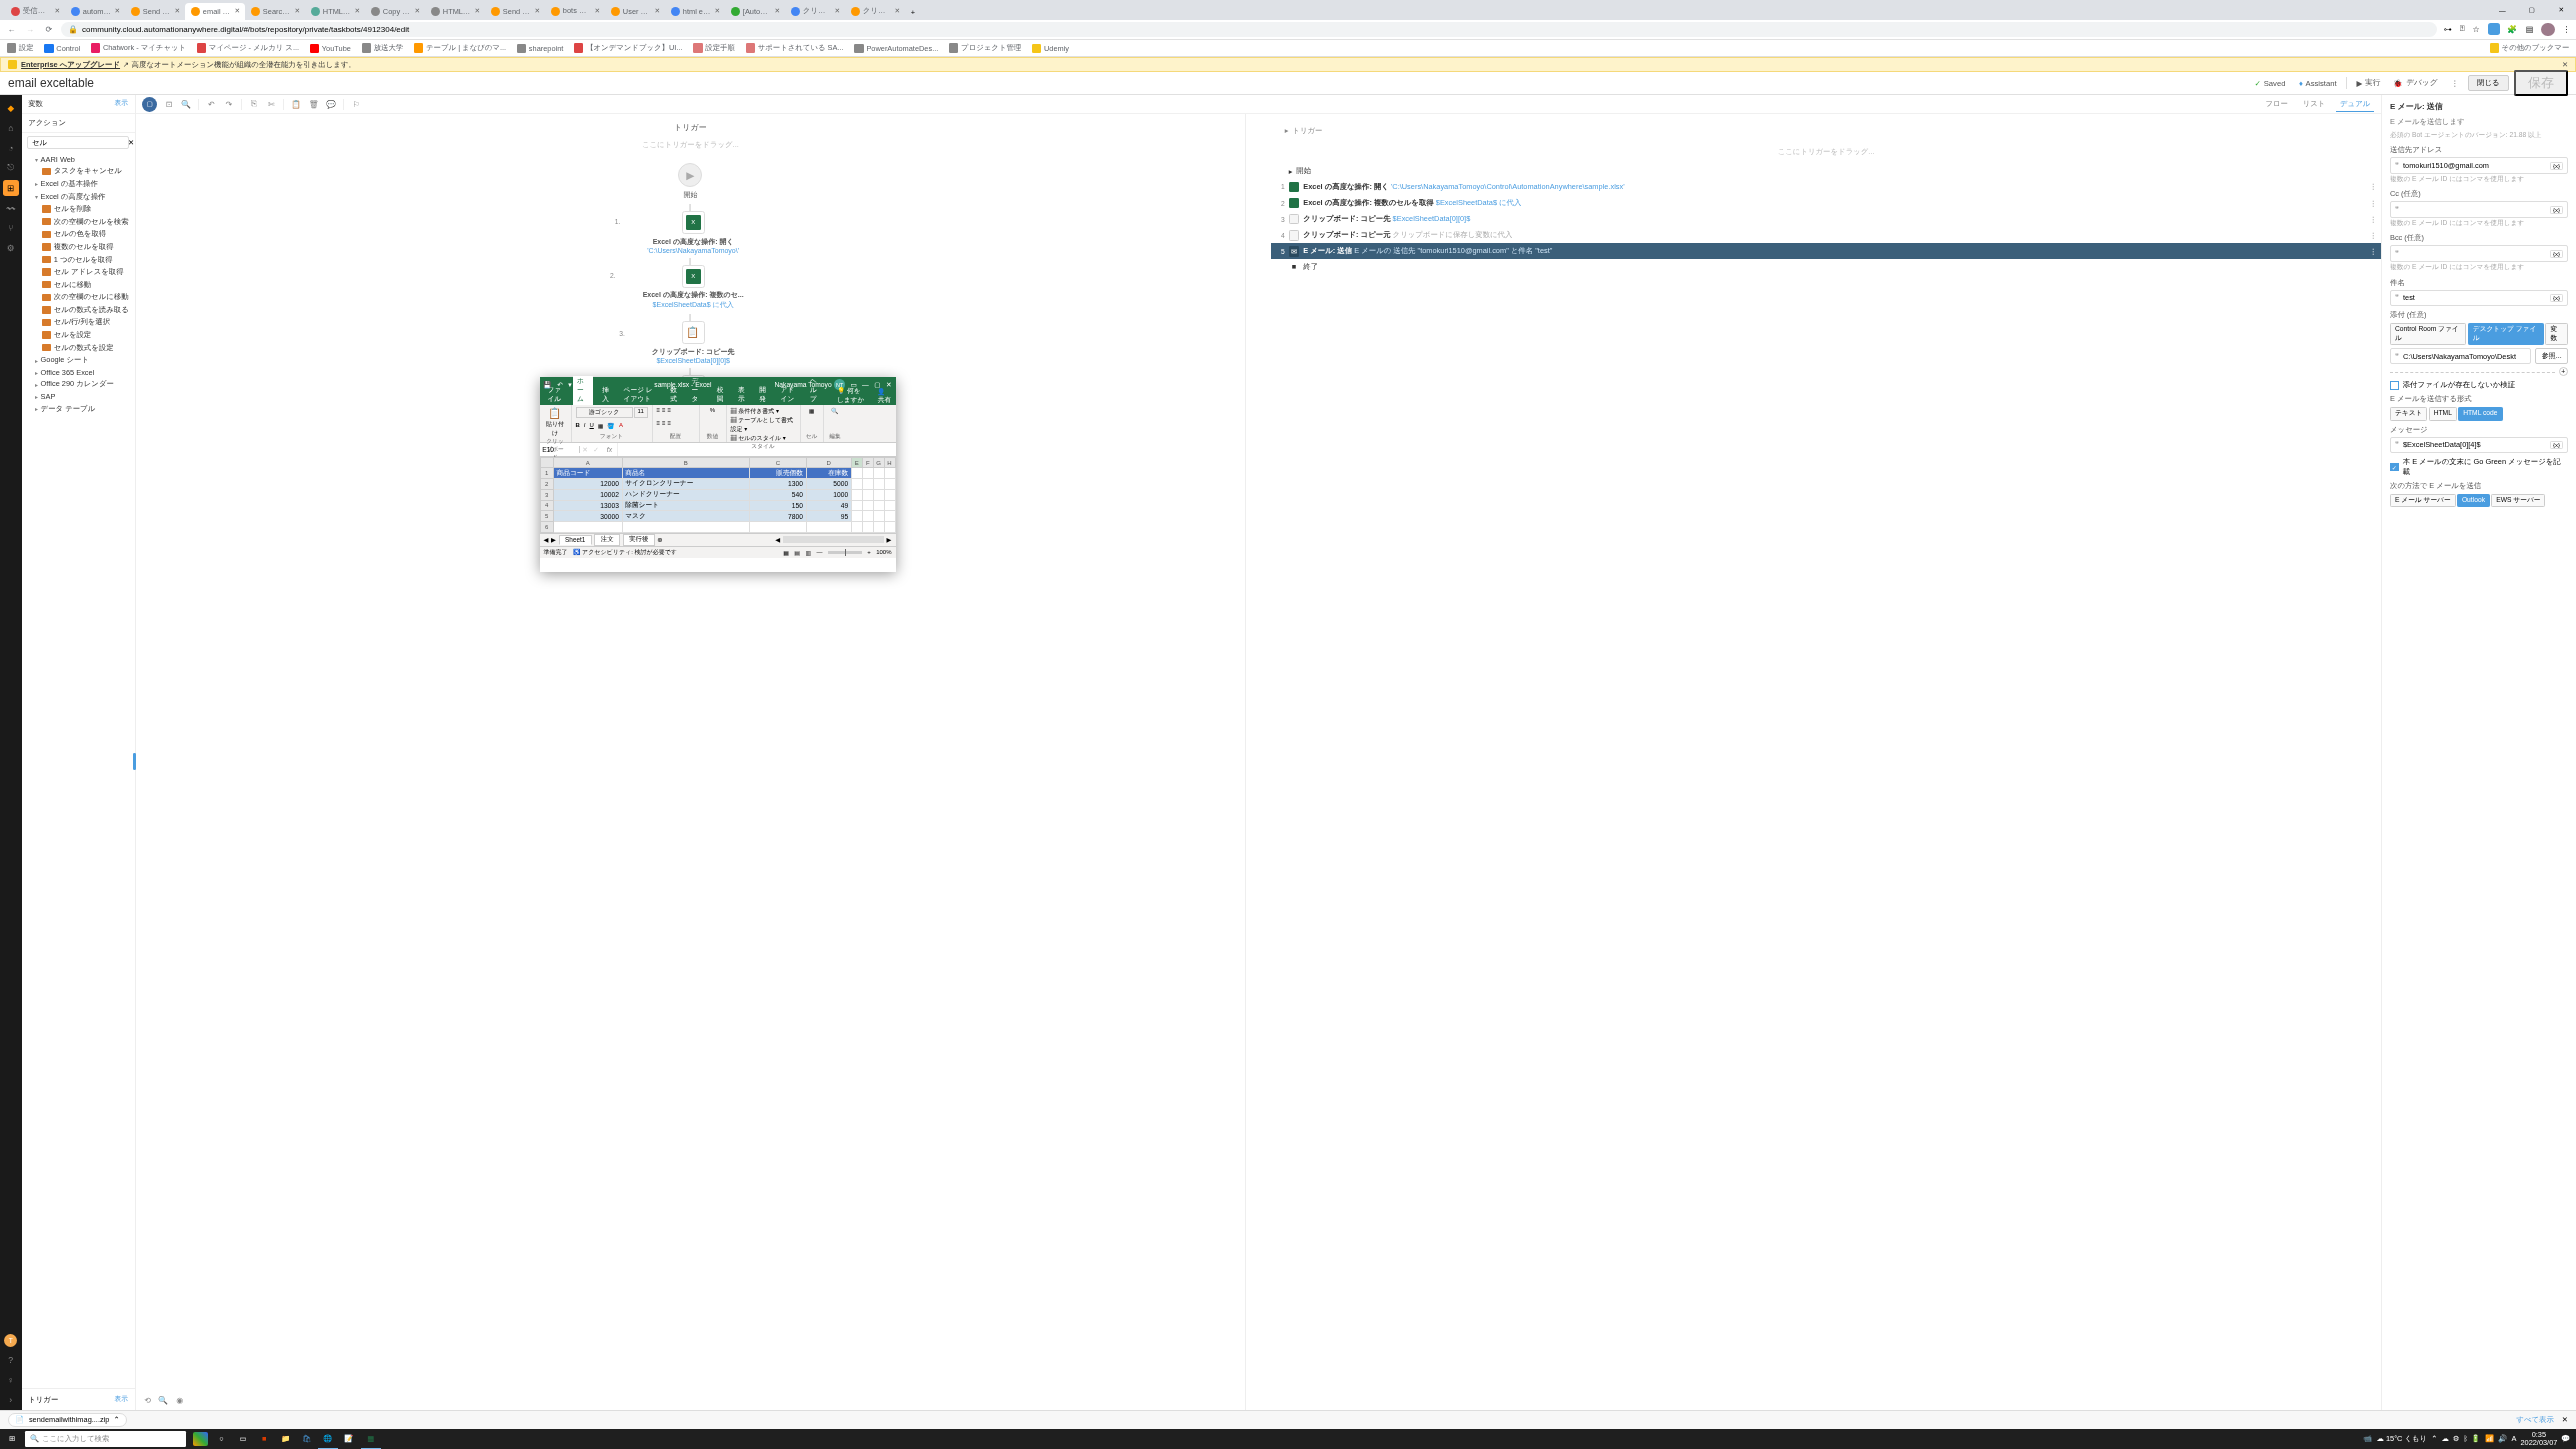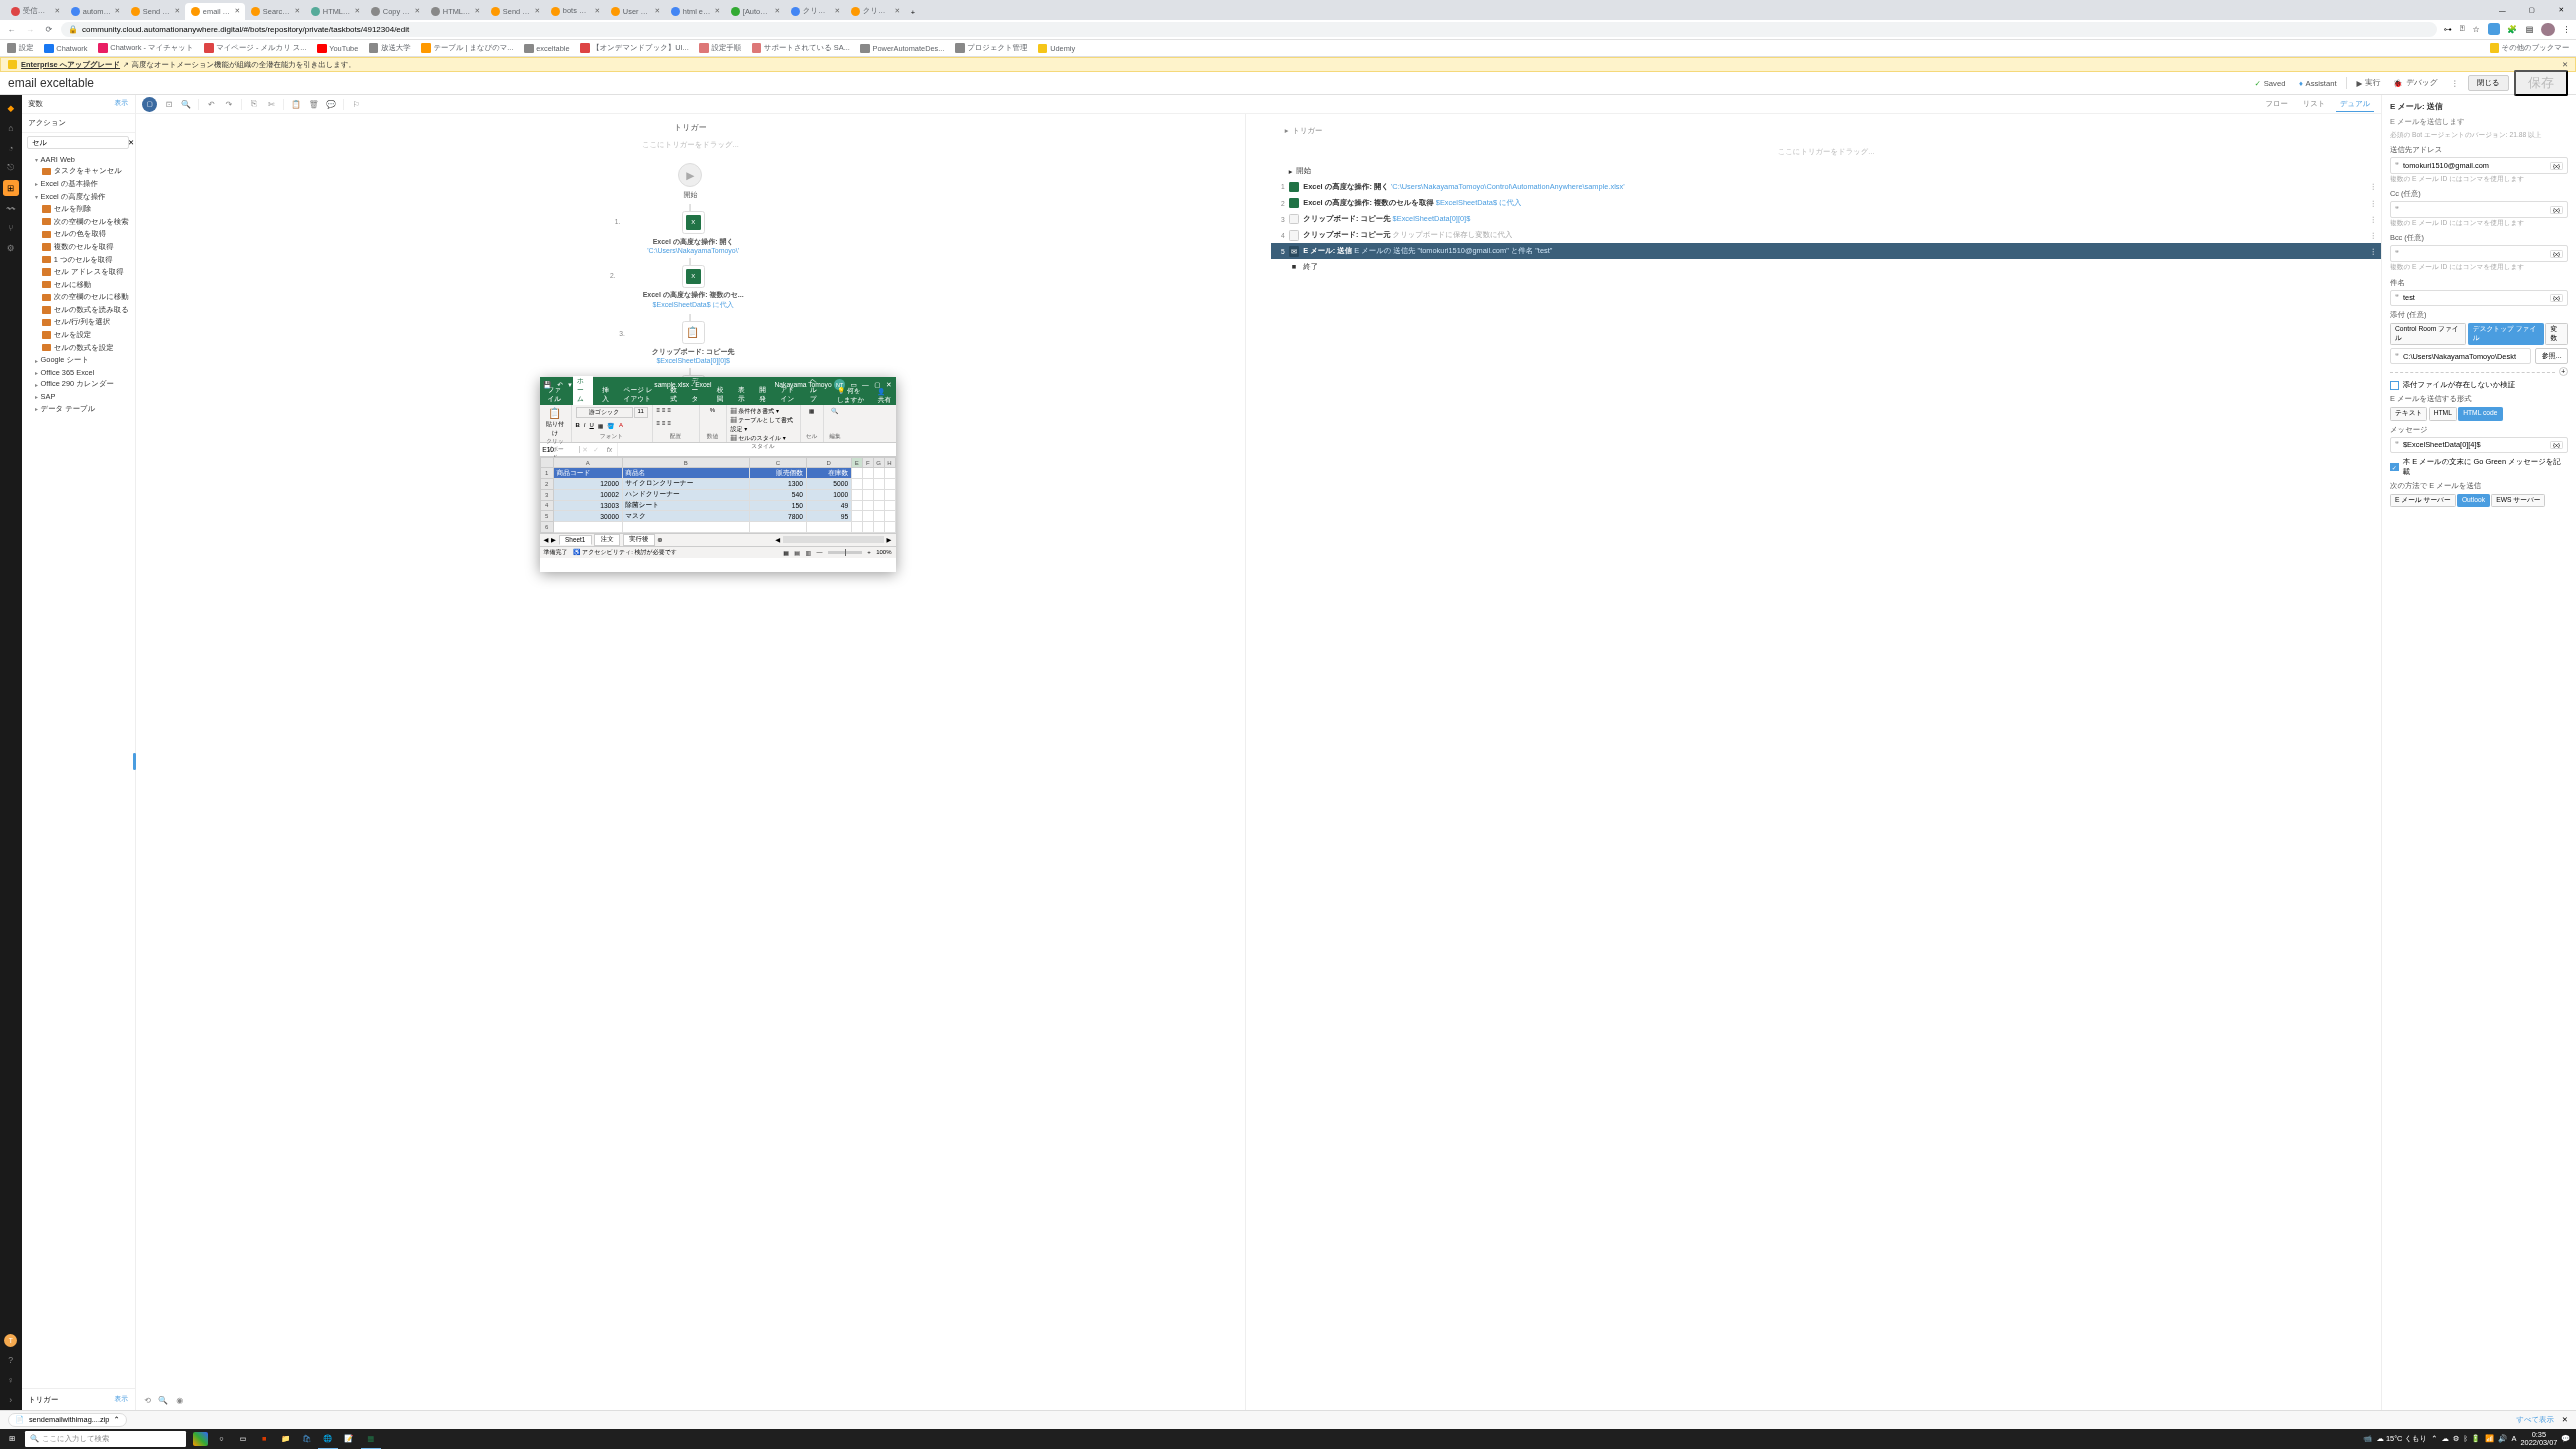--- a/index.html
+++ b/index.html
@@ -258,21 +258,21 @@
   </div>
 </div>
 
 <div class="bookmarks">
   <div class="bm-item">
       <div class="bm-icon" style="background:#888"></div>
       <span>設定</span>
     </div>
   <div class="bm-item">
       <div class="bm-icon" style="background:#1877f2"></div>
-      <span>Chatwork</span>
+      <span>Control</span>
     </div>
   <div class="bm-item">
       <div class="bm-icon" style="background:#e91e63"></div>
       <span>Chatwork - マイチャット</span>
     </div>
   <div class="bm-item">
       <div class="bm-icon" style="background:#d44"></div>
       <span>マイページ - メルカリ ス...</span>
     </div>
   <div class="bm-item">
@@ -282,21 +282,21 @@
   <div class="bm-item">
       <div class="bm-icon" style="background:#888"></div>
       <span>放送大学</span>
     </div>
   <div class="bm-item">
       <div class="bm-icon" style="background:#f90"></div>
       <span>テーブル | まなびのマ...</span>
     </div>
   <div class="bm-item">
       <div class="bm-icon" style="background:#888"></div>
-      <span>exceltable</span>
+      <span>sharepoint</span>
     </div>
   <div class="bm-item">
       <div class="bm-icon" style="background:#d44"></div>
       <span>【オンデマンドブック】UI...</span>
     </div>
   <div class="bm-item">
       <div class="bm-icon" style="background:#d77"></div>
       <span>設定手順</span>
     </div>
   <div class="bm-item">

